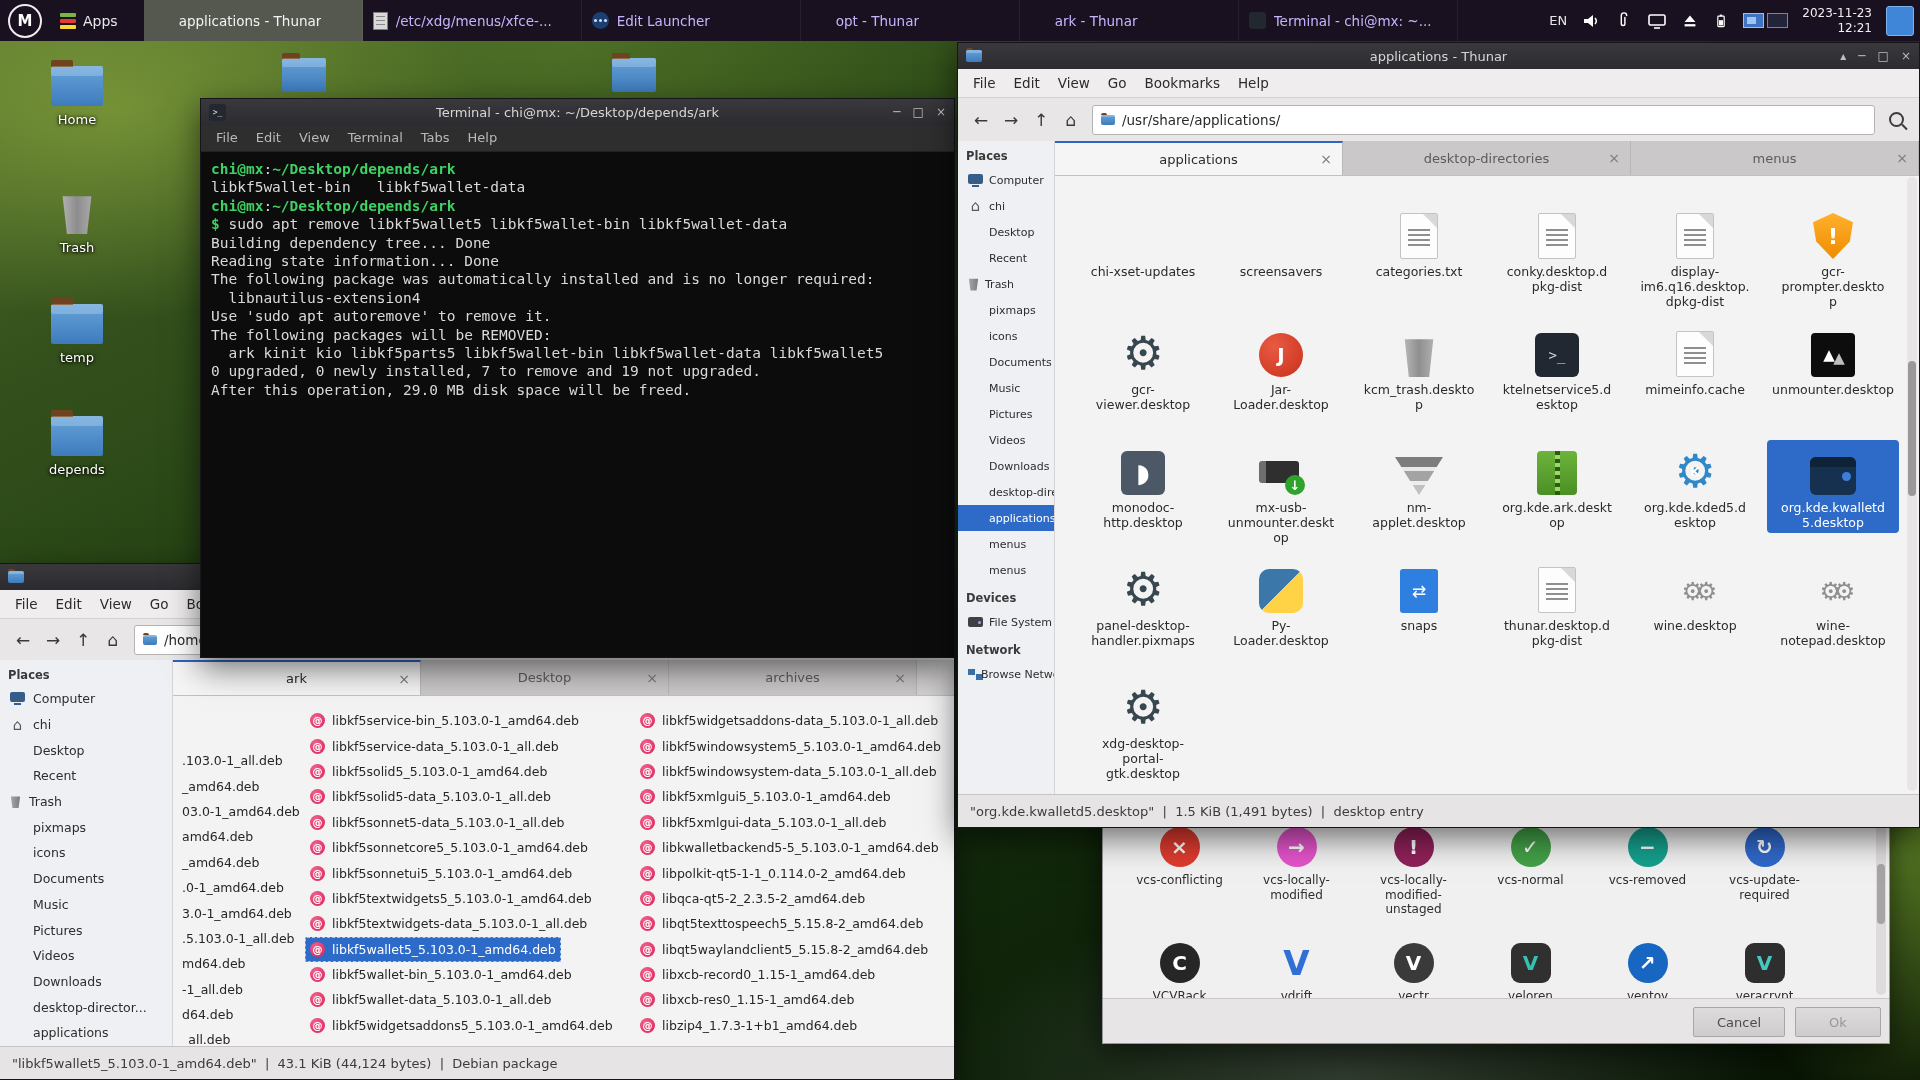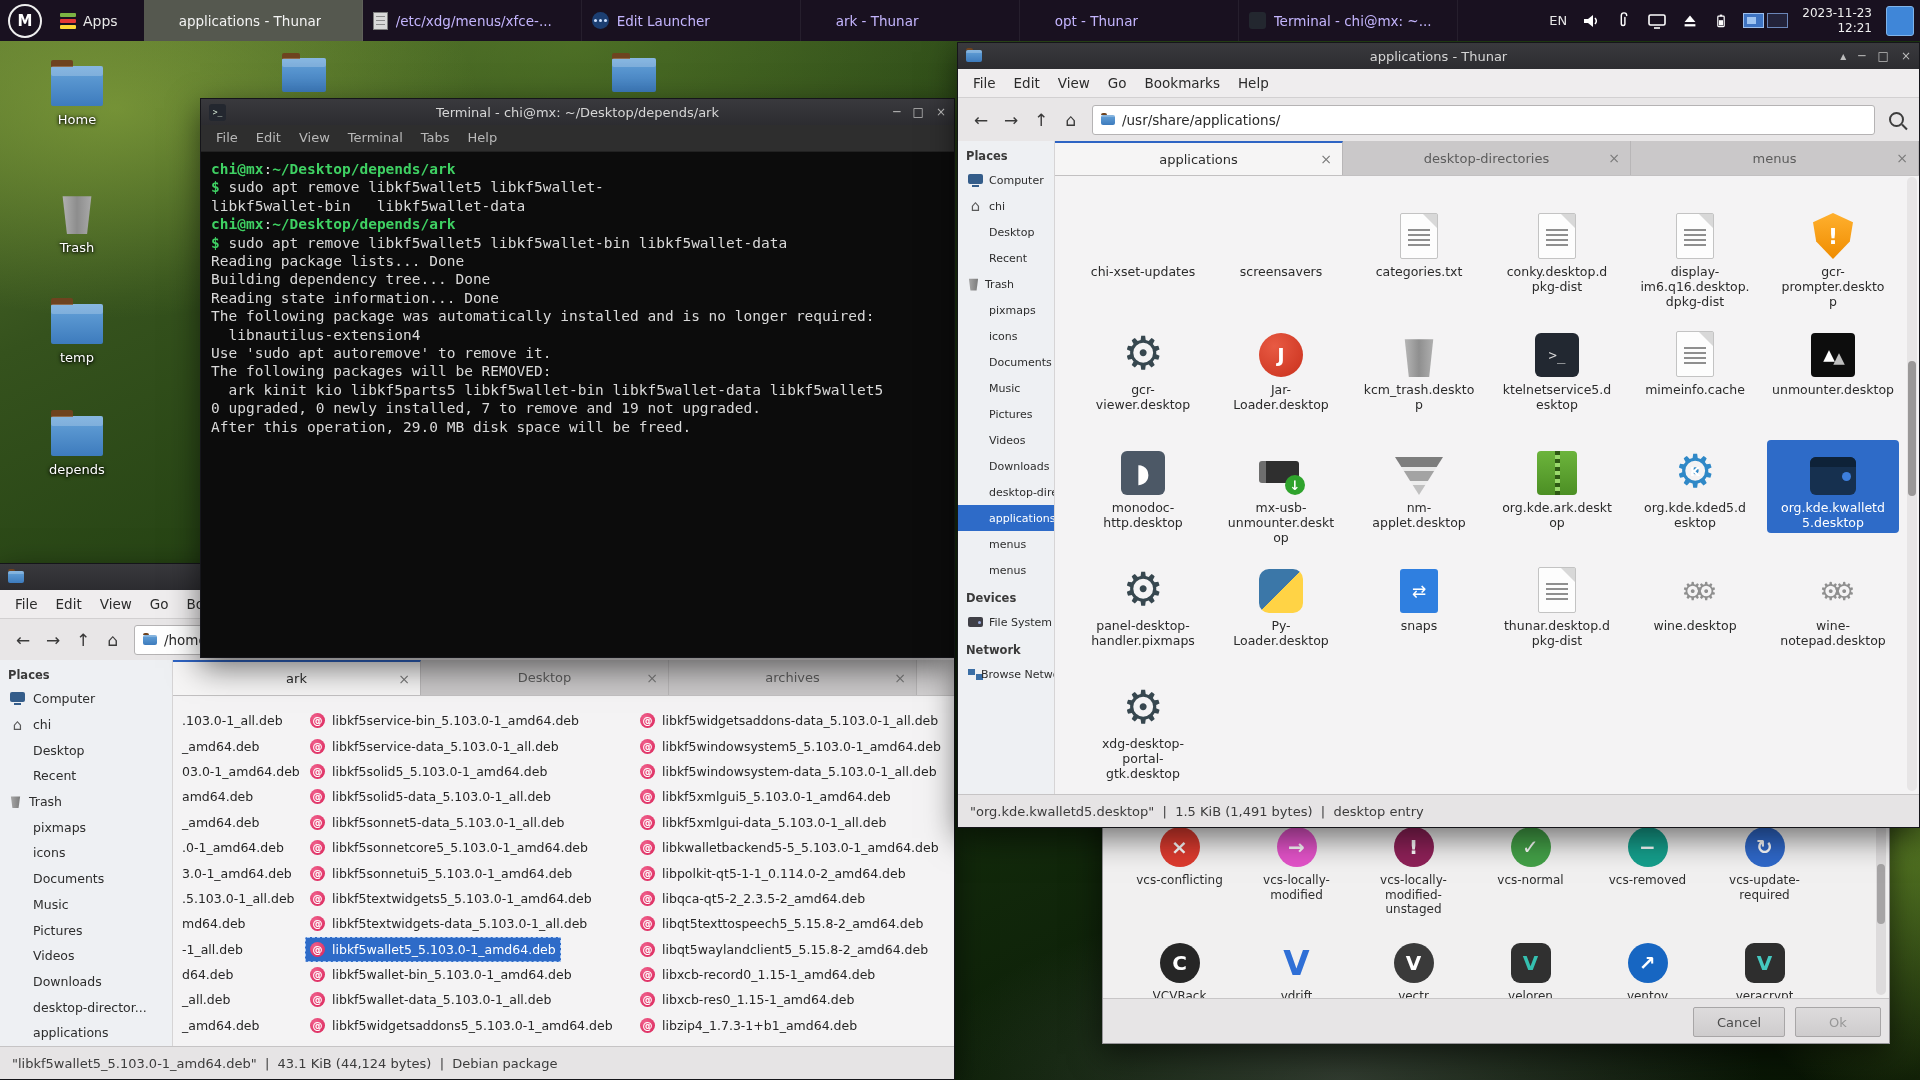--- a/index.html
+++ b/index.html
@@ -173,21 +173,21 @@
   .botwin .toolbar{height:42px;}
   .bw-main{position:absolute;top:96px;bottom:32px;left:0;right:0;display:flex;}
   .bw-side{width:172px;background:#eef0f3;border-right:1px solid #d6d4d5;overflow:hidden;flex:0 0 auto;}
   .bw-side .side-item{font-size:12.5px;height:25.7px;gap:8px;}
   .bw-col{flex:1;display:flex;flex-direction:column;min-width:0;}
   .bw-col .tabbar{height:35px;}
   .bw-col .tab{flex:0 0 248px;}
   .tab-fill{flex:1;}
   .listview{flex:1;background:#f4f3f4;position:relative;overflow:hidden;}
   .lcol{position:absolute;top:12px;display:flex;flex-direction:column;}
-  .lcol1{left:4px;width:126px;}
+  .lcol1{left:4px;width:126px;margin-top:40px;}
   .lcol2{left:132px;width:328px;text-align:right;}
   .lcol3{left:462px;width:320px;}
   .lrow{height:25.4px;display:flex;align-items:center;gap:7px;width:max-content;max-width:100%;
         font-size:12.5px;color:#262626;white-space:nowrap;padding:0 5px;box-sizing:border-box;}
   .lrow.selected{background:#2e6bc8;color:#fff;outline:1px dashed #a9c9f5;outline-offset:-1px;border-radius:2px;}
   .deb{width:15px;height:15px;border-radius:50%;background:radial-gradient(circle at 35% 30%,#f0628d,#d91f56);
        color:#fff;font-size:10px;font-weight:bold;display:flex;align-items:center;justify-content:center;flex:0 0 auto;}
   .deb::after{content:'@';}
   
   .dialog{left:1102px;top:790px;width:788px;height:254px;z-index:2;background:#f1f0f0;border:1px solid #98969a;}
@@ -614,25 +614,23 @@
   <span class="mi">File</span>
       <span class="mi">Edit</span>
       <span class="mi">View</span>
       <span class="mi">Terminal</span>
       <span class="mi">Tabs</span>
       <span class="mi">Help</span>
     </div>
   <div class="term-body">
 
   <div class="tline"><span class="seg-p">chi@mx</span><span class="seg-w">:</span><span class="seg-p">~/Desktop/depends/ark</span></div>
-      <div class="tline"><span class="seg-p">$</span><span class="seg-w"> sudo apt remove libkf5wallet5 libkf5wallet-</span></div>
       <div class="tline"><span class="seg-w">libkf5wallet-bin   libkf5wallet-data</span></div>
       <div class="tline"><span class="seg-p">chi@mx</span><span class="seg-w">:</span><span class="seg-p">~/Desktop/depends/ark</span></div>
       <div class="tline"><span class="seg-p">$</span><span class="seg-w"> sudo apt remove libkf5wallet5 libkf5wallet-bin libkf5wallet-data</span></div>
-      <div class="tline"><span class="seg-w">Reading package lists... Done</span></div>
       <div class="tline"><span class="seg-w">Building dependency tree... Done</span></div>
       <div class="tline"><span class="seg-w">Reading state information... Done</span></div>
       <div class="tline"><span class="seg-w">The following package was automatically installed and is no longer required:</span></div>
       <div class="tline"><span class="seg-w">  libnautilus-extension4</span></div>
       <div class="tline"><span class="seg-w">Use 'sudo apt autoremove' to remove it.</span></div>
       <div class="tline"><span class="seg-w">The following packages will be REMOVED:</span></div>
       <div class="tline"><span class="seg-w">  ark kinit kio libkf5parts5 libkf5wallet-bin libkf5wallet-data libkf5wallet5</span></div>
       <div class="tline"><span class="seg-w">0 upgraded, 0 newly installed, 7 to remove and 19 not upgraded.</span></div>
       <div class="tline"><span class="seg-w">After this operation, 29.0 MB disk space will be freed.</span></div>
     </div>
@@ -1027,25 +1025,25 @@
       <div class="task-btn">
         <span class="ticon t-doc"></span>
         <span class="tlabel">/etc/xdg/menus/xfce-...</span>
       </div>
       <div class="task-btn">
         <span class="ticon t-dots"></span>
         <span class="tlabel">Edit Launcher</span>
       </div>
       <div class="task-btn">
         <span class="ticon t-folder"></span>
-        <span class="tlabel">ark - Thunar</span>
+        <span class="tlabel">opt - Thunar</span>
       </div>
       <div class="task-btn">
         <span class="ticon t-folder"></span>
-        <span class="tlabel">opt - Thunar</span>
+        <span class="tlabel">ark - Thunar</span>
       </div>
       <div class="task-btn">
         <span class="ticon t-term"></span>
         <span class="tlabel">Terminal - chi@mx: ~...</span>
       </div>
     </div>
   <div class="tray">
     <span class="lang">EN</span>
     <span>
         <svg width="20" height="20" viewBox="0 0 20 20">

